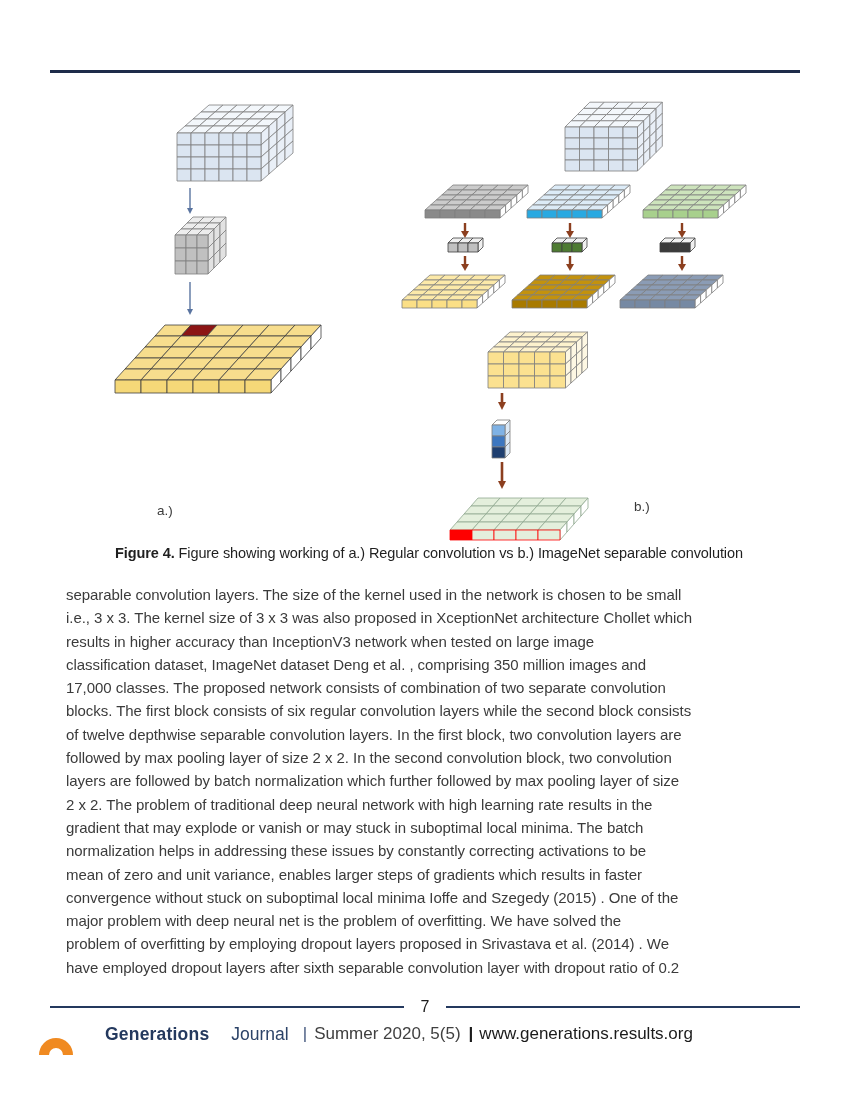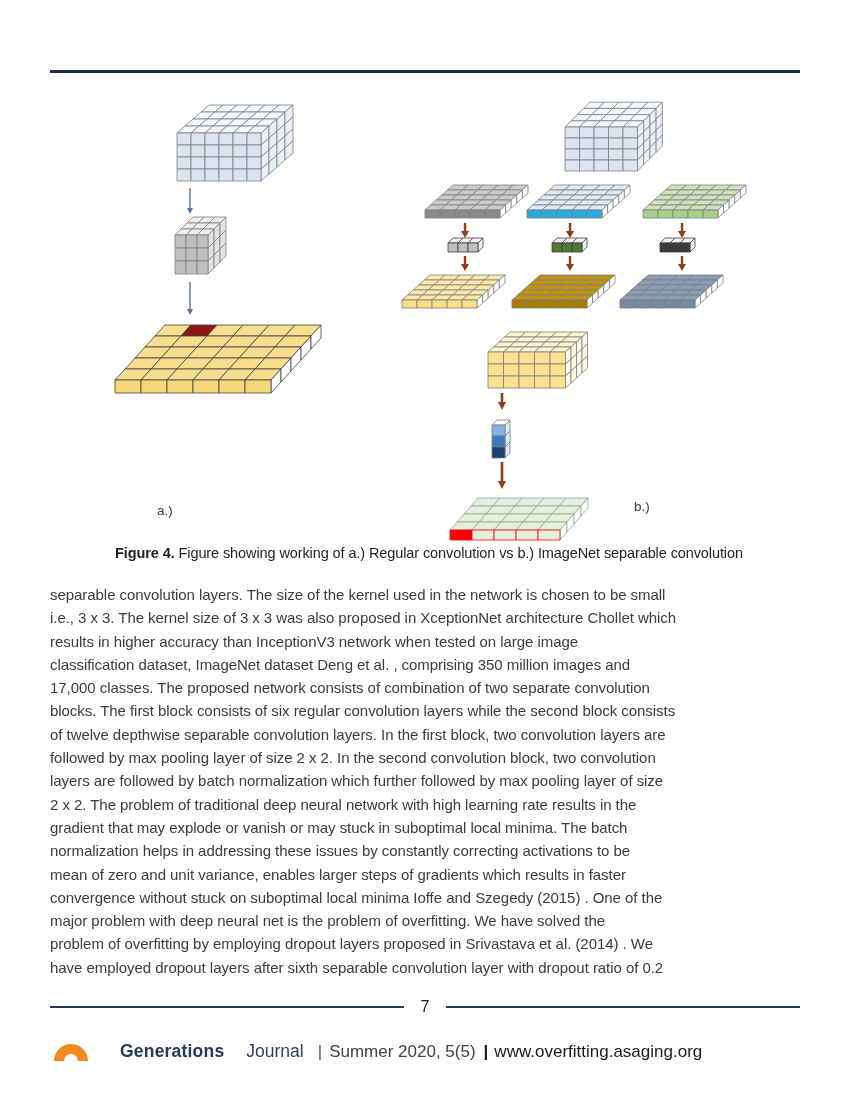--- a/index.html
+++ b/index.html
@@ -6,29 +6,29 @@
   .page{position:relative;width:850px;height:1100px;background:#ffffff;overflow:hidden;
         font-family:"Liberation Sans",sans-serif;}
   .top-rule{position:absolute;left:50px;right:50px;top:70px;height:3px;}
   .figure-area{position:absolute;left:0;top:88px;width:850px;height:455px;}
   .fig-label{position:absolute;font-size:13.5px;color:#3a3a3a;}
   .fig-label-a{left:157px;top:503px;}
   .fig-label-b{left:634px;top:499px;}
   .caption{position:absolute;left:0;top:545px;width:100%;text-align:center;
            font-size:14.5px;color:#1f1f1f;letter-spacing:-0.1px;}
   .caption .cap-bold{font-weight:700;padding-left:8px;}
-  .body-text{position:absolute;left:50px;top:583px;width:762px;
+  .body-text{position:absolute;left:66px;top:583px;width:762px;
              font-size:15px;line-height:23.3px;color:#3b3b3b;
              white-space:pre-line;letter-spacing:-0.05px;}
   .pageno-row{position:absolute;left:50px;right:50px;top:998px;display:flex;
               align-items:center;}
   .pageno-row .rule{flex:1;height:2px;background:#24395e;}
   .pageno-row .num{font-size:16px;color:#1b1b1b;padding:0 17px;}
-  .footer{position:absolute;left:52px;top:1024px;height:38px;display:flex;
-          align-items:flex-end;}
+  .footer{position:absolute;left:37px;top:1024px;height:38px;display:flex;
+          align-items:flex-start;}
   .footer .logo{margin-right:30px;}
   .footer .brand-bold{font-weight:700;font-size:17.5px;color:#24395e;letter-spacing:0.2px;}
   .footer .brand-reg{font-size:17.5px;color:#2c4368;margin-left:22px;}
   .footer .sep-thin{font-size:17px;color:#41557c;font-weight:300;margin:0 7px 0 14px;}
   .footer .issue{font-size:17px;color:#404040;}
   .footer .sep-bold{font-size:17px;color:#1b1b1b;font-weight:700;margin:0 6px 0 8px;}
   .footer .url{font-size:17px;color:#1b1b1b;}
 </style>
 </head>
 <body>
@@ -600,16 +600,16 @@
 
   <div class="footer">
     <svg class="logo" width="38" height="32" viewBox="0 0 38 32">
       <path id="logo-arch" d="M 2 31 A 17 17 0 0 1 36 31 L 26 31 A 7 7 0 0 0 12 31 Z" fill="#f08a21"></path>
     </svg>
     <span class="brand-bold">Generations</span>
     <span class="brand-reg">Journal</span>
     <span class="sep-thin">|</span>
     <span class="issue">Summer 2020, 5(5)</span>
     <span class="sep-bold">|</span>
-    <span class="url">www.overfitting.asaging.org</span>
+    <span class="url">www.generations.results.org</span>
   </div>
 
 </div>
 
 </body></html>

